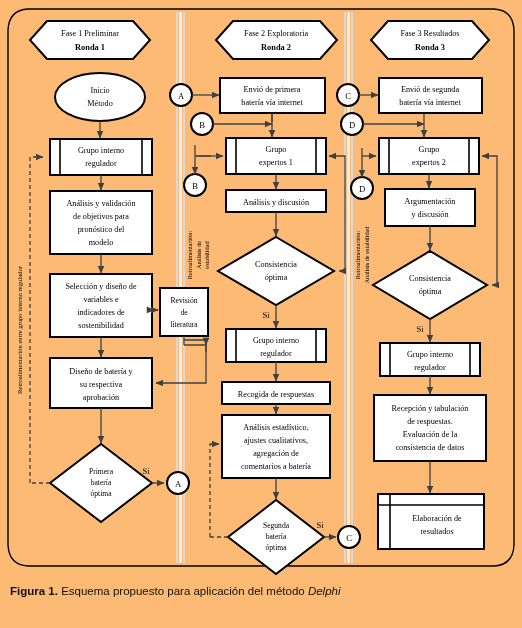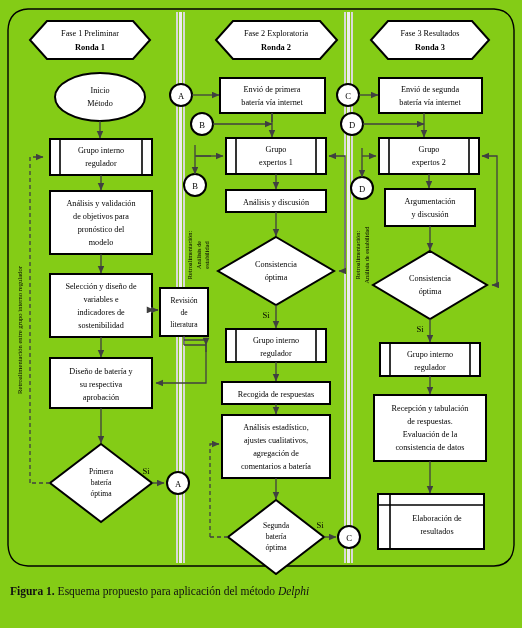--- a/index.html
+++ b/index.html
@@ -2,27 +2,27 @@
 <html><head>
 <meta charset="utf-8">
 <title>Figura 1 - Esquema metodo Delphi</title>
 <style>
   html,body{margin:0;padding:0;background:#ffffff;}
   body{
     font-family:"Liberation Serif", serif;
     width:522px;height:628px;overflow:hidden;
     -webkit-font-smoothing:antialiased;
   }
-  #page{position:relative;width:522px;height:628px;background:#84cc16;}
+  #page{position:relative;width:522px;height:628px;background:#fdba74;}
   #figure-area{position:absolute;left:0;top:0;width:522px;height:575px;}
   svg#flow{position:absolute;left:0;top:0;width:522px;height:575px;display:block;}
 
   .cap{
     position:absolute;left:10px;top:584px;width:505px;
-    font-family:Liberation Serif, serif;
+    font-family:Liberation Sans, sans-serif;
     font-size:11.5px;color:#111;line-height:15px;
   }
   .cap .b{font-weight:bold;}
   .cap .it{font-style:italic;}
   .cap-line{white-space:nowrap;}
 
   
   text{font-family:"Liberation Serif", serif;fill:#000;}
   .t{font-size:8.2px;text-anchor:middle;}
   .tb{font-size:8.4px;font-weight:bold;text-anchor:middle;}

